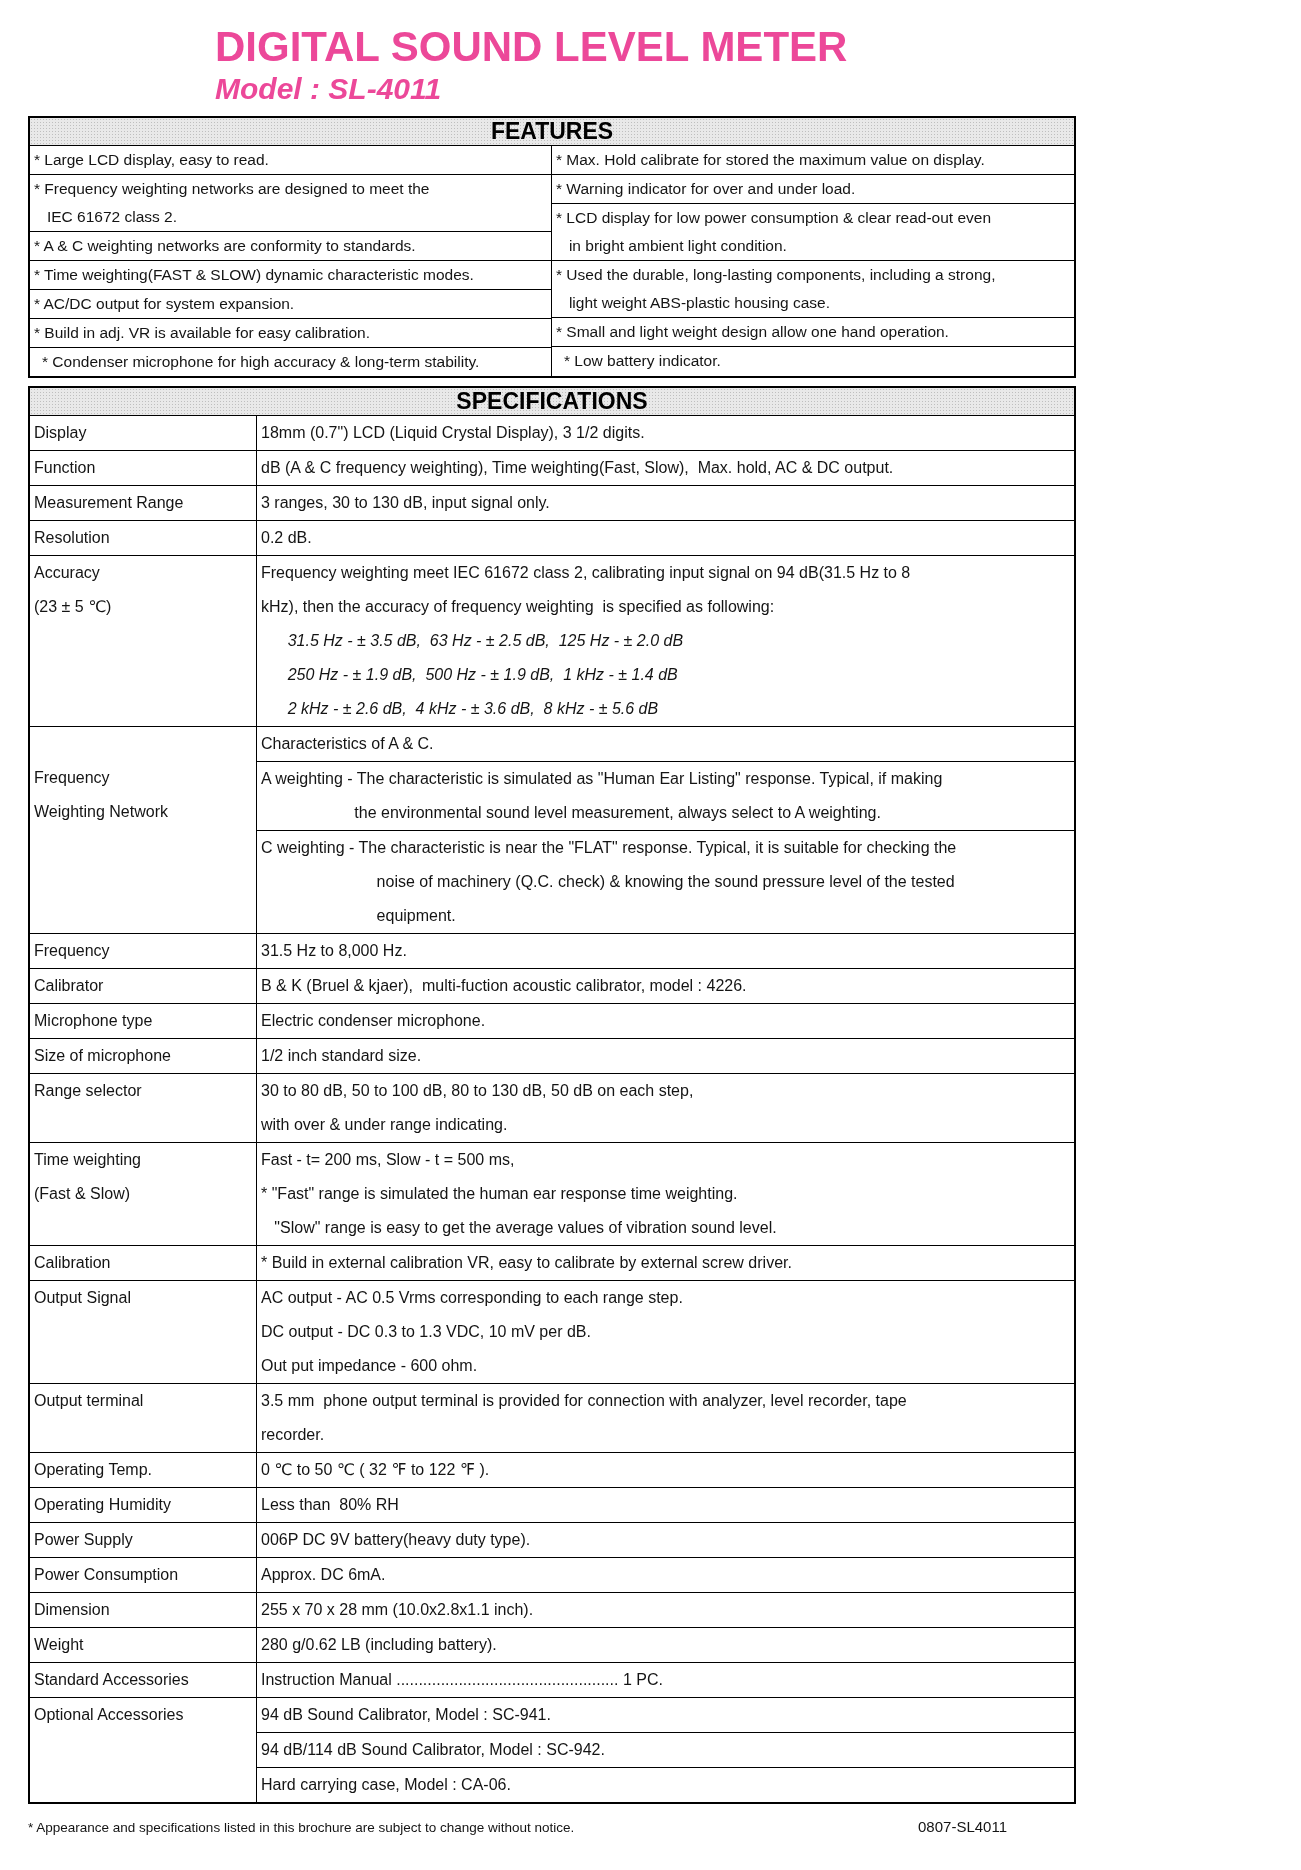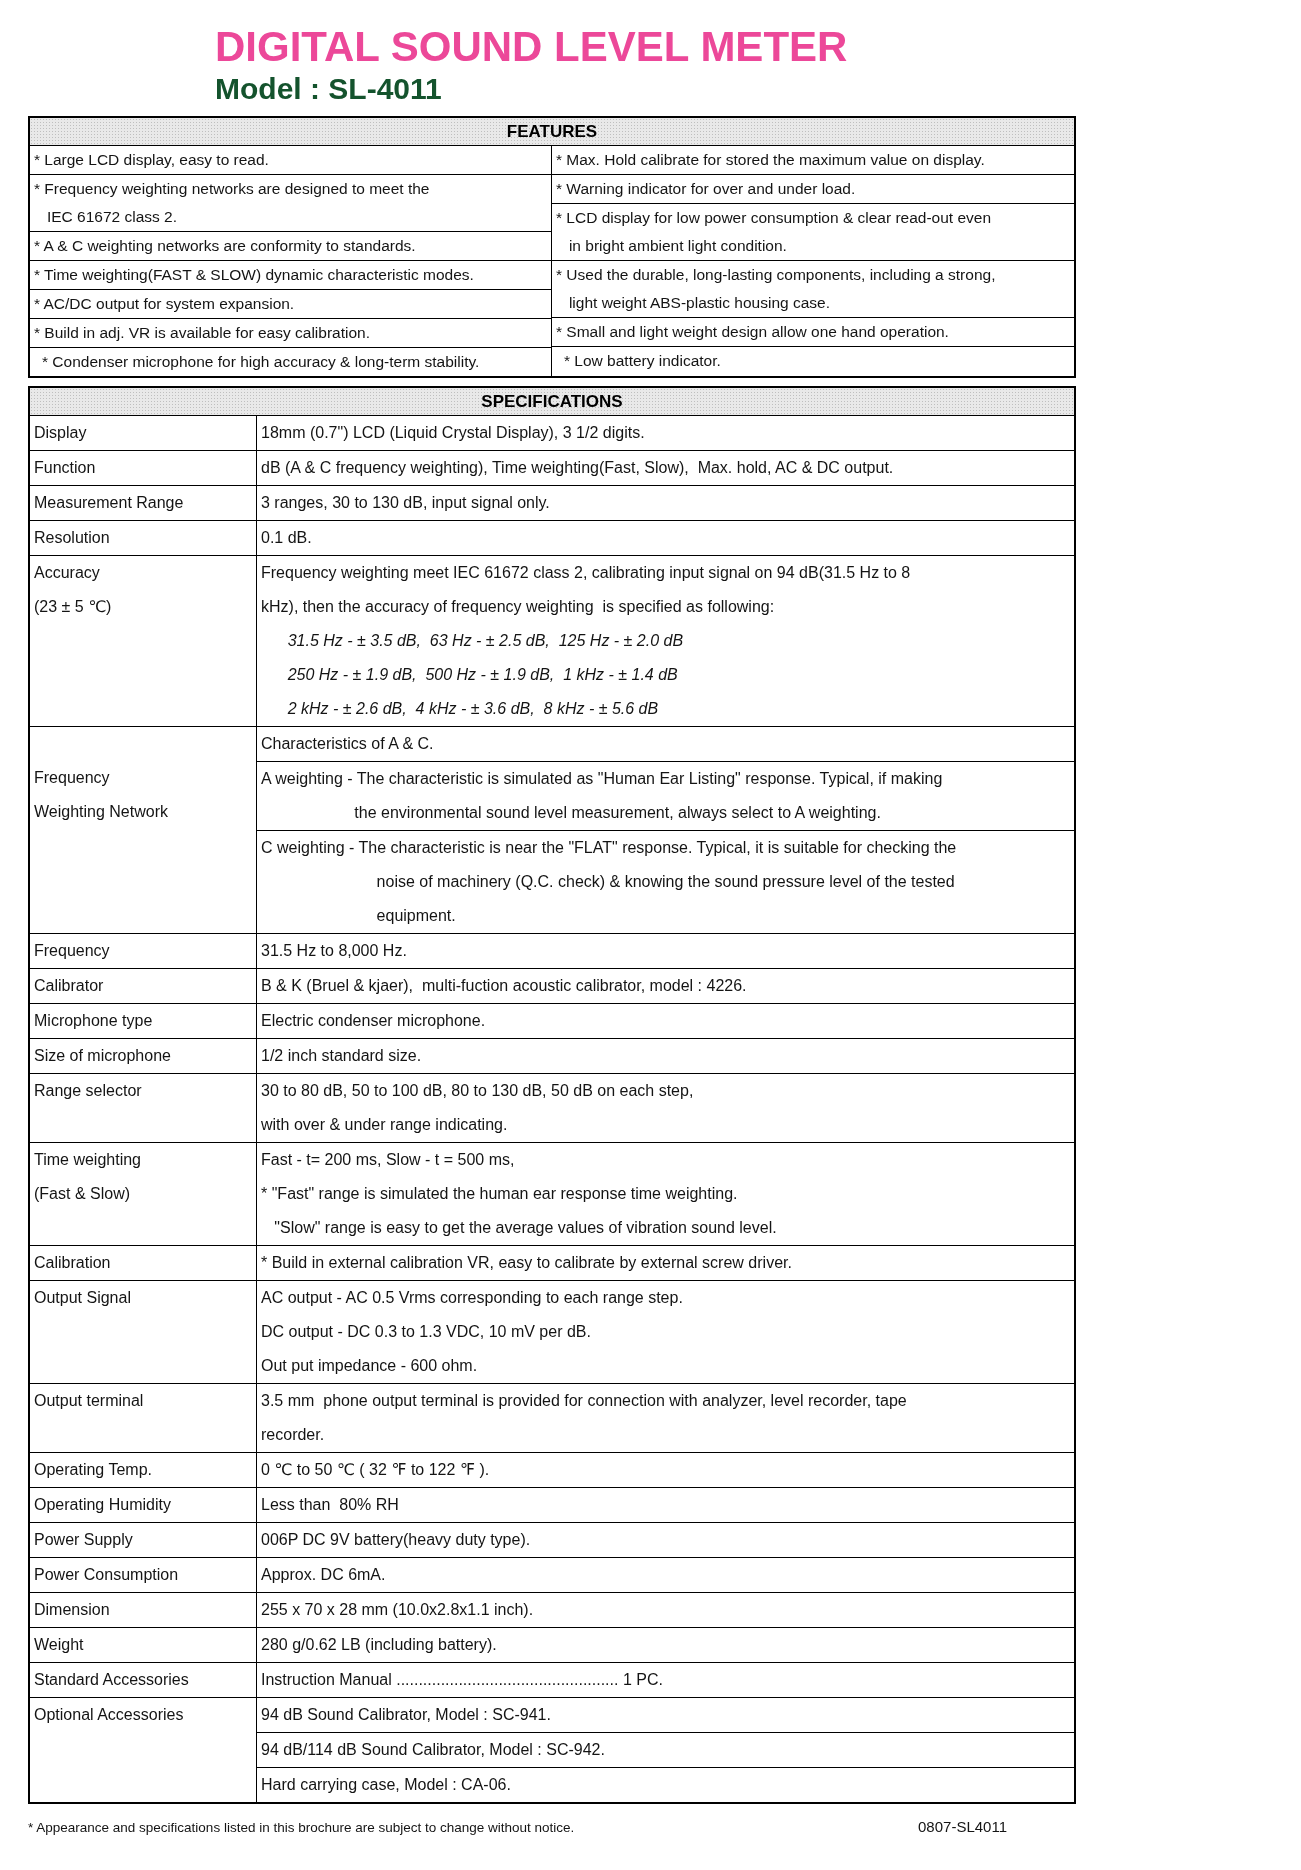--- a/index.html
+++ b/index.html
@@ -11,25 +11,25 @@
     overflow:hidden;
   }
   .page{padding:20px 28px 0 28px;box-sizing:border-box;}
   .title{
     margin:4px 0 0 187px;
     font-size:42px;font-weight:700;letter-spacing:0px;
     line-height:46px;color:#ec4899;
   }
   .model{
     margin:2px 0 10px 187px;
-    font-size:30px;font-weight:700;line-height:34px;color:#14532d;
+    font-size:30px;font-weight:700;line-height:34px;color:#ec4899;font-style:italic;
   }
   .tbl{border:2px solid #000;width:1044px;background:#fff;}
   .tbl-header{
-    text-align:center;font-weight:700;font-size:17px;
+    text-align:center;font-weight:700;font-size:23px;
     line-height:25px;padding:1px 0;
     border-bottom:1px solid #000;color:#000;
     background-color:#e9e9e9;
     background-image:radial-gradient(#bfbfbf 0.8px, rgba(0,0,0,0) 0.9px);
     background-size:3px 3px;
   }
   
   .feat-cols{display:flex;}
   .feat-col{width:50%;box-sizing:border-box;overflow:hidden;}
   .feat-col.left{border-right:1px solid #000;}
@@ -153,21 +153,21 @@
               <div class="spec-line">3 ranges, 30 to 130 dB, input signal only.</div>
             </div>
           </div>
         </div>
         <div class="spec-row">
           <div class="spec-label">
             <div class="spec-line">Resolution</div>
           </div>
           <div class="spec-value">
             <div class="spec-subrow">
-              <div class="spec-line">0.1 dB.</div>
+              <div class="spec-line">0.2 dB.</div>
             </div>
           </div>
         </div>
         <div class="spec-row">
           <div class="spec-label">
             <div class="spec-line">Accuracy</div>
             <div class="spec-line">(23 ± 5 ℃)</div>
           </div>
           <div class="spec-value">
             <div class="spec-subrow">

